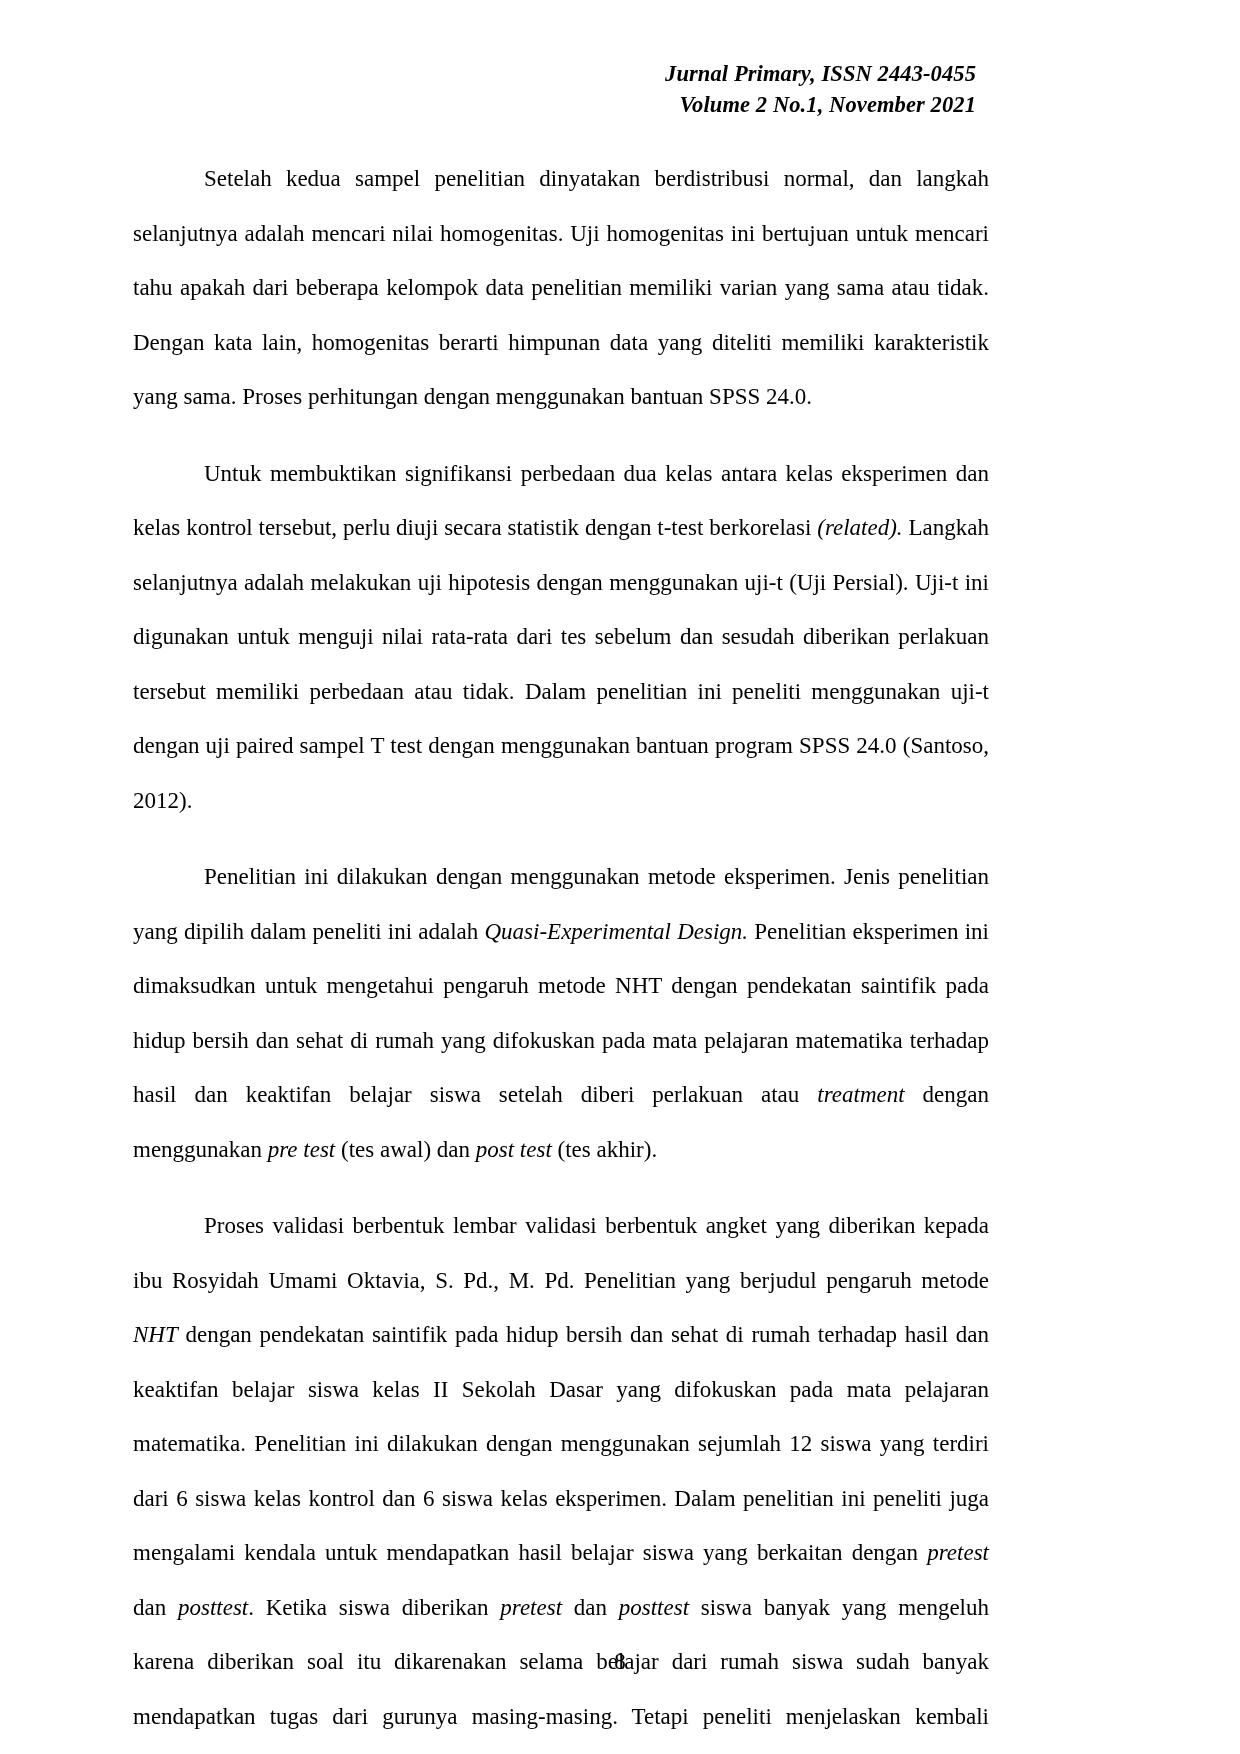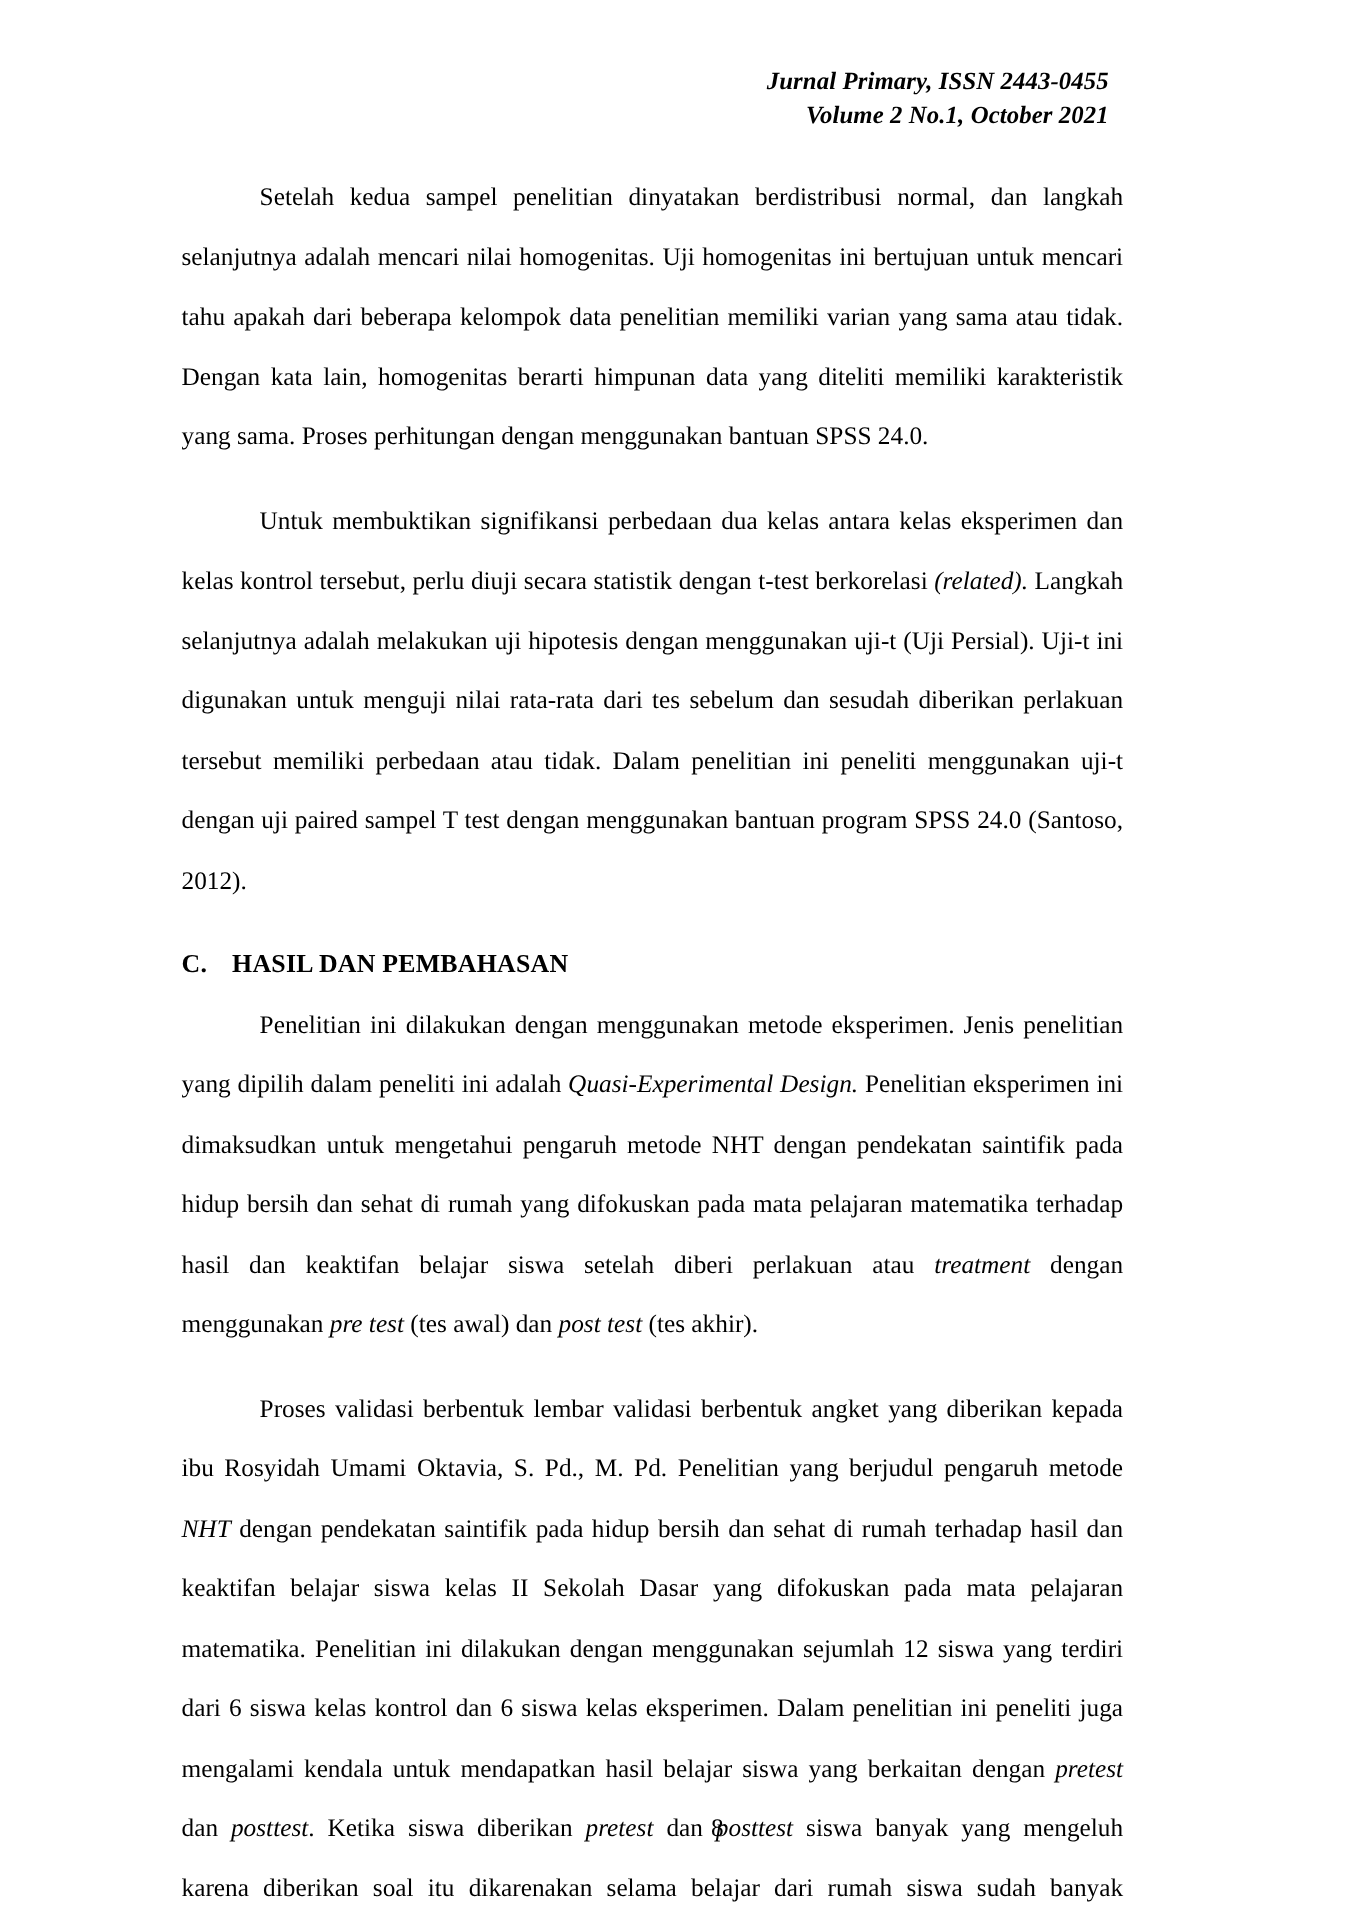--- a/index.html
+++ b/index.html
@@ -14,21 +14,20 @@
     color: #000000;
     position: relative;
     overflow: hidden;
   }
   .page {
     position: relative;
     width: 1116px;
     height: 1754px;
     box-sizing: border-box;
     padding: 0;
-    margin-left: 32px;
   }
 
   
   .running-head {
     position: absolute;
     top: 58px;
     right: 140px;
     text-align: right;
     font-style: italic;
     font-weight: bold;
@@ -85,36 +84,33 @@
     line-height: 28px;
   }
 </style>
 </head>
 <body>
 
 <div class="page">
 
   <div class="running-head">
     <div>Jurnal Primary, ISSN 2443-0455</div>
-    <div>Volume 2 No.1, October 2021</div>
+    <div>Volume 2 No.1, November 2021</div>
   </div>
 
   <div class="content">
 
     <p class="para">
       <span>Setelah kedua sampel penelitian dinyatakan berdistribusi normal, dan langkah selanjutnya adalah mencari nilai homogenitas. Uji homogenitas ini bertujuan untuk mencari tahu apakah dari beberapa kelompok data penelitian memiliki varian yang sama atau tidak. Dengan kata lain, homogenitas berarti himpunan data yang diteliti memiliki karakteristik yang sama. Proses perhitungan dengan menggunakan bantuan SPSS 24.0.</span>
     </p>
 
     <p class="para">
       <span>Untuk membuktikan signifikansi perbedaan dua kelas antara kelas eksperimen dan kelas kontrol tersebut, perlu diuji secara statistik dengan t-test berkorelasi </span><i>(related).</i><span> Langkah selanjutnya adalah melakukan uji hipotesis dengan menggunakan uji-t (Uji Persial). Uji-t ini digunakan untuk menguji nilai rata-rata dari tes sebelum dan sesudah diberikan perlakuan tersebut memiliki perbedaan atau tidak. Dalam penelitian ini peneliti menggunakan uji-t dengan uji paired sampel T test dengan menggunakan bantuan program SPSS 24.0 (Santoso, 2012).</span>
     </p>
 
-    <h2 class="section-heading">
-      <span class="sec-letter">C.</span><span>HASIL DAN PEMBAHASAN</span>
-    </h2>
 
     <p class="para">
       <span>Penelitian ini dilakukan dengan menggunakan metode eksperimen. Jenis penelitian yang dipilih dalam peneliti ini adalah </span><i>Quasi-Experimental Design.</i><span> Penelitian eksperimen ini dimaksudkan untuk mengetahui pengaruh metode NHT dengan pendekatan saintifik pada hidup bersih dan sehat di rumah yang difokuskan pada mata pelajaran matematika terhadap hasil dan keaktifan belajar siswa setelah diberi perlakuan atau </span><i>treatment</i><span> dengan menggunakan </span><i>pre test</i><span> (tes awal) dan </span><i>post test</i><span> (tes akhir).</span>
     </p>
 
     <p class="para">
       <span>Proses validasi berbentuk lembar validasi berbentuk angket yang diberikan kepada ibu Rosyidah Umami Oktavia, S. Pd., M. Pd. Penelitian yang berjudul pengaruh metode </span><i>NHT</i><span> dengan pendekatan saintifik pada hidup bersih dan sehat di rumah terhadap hasil dan keaktifan belajar siswa kelas II Sekolah Dasar yang difokuskan pada mata pelajaran matematika. Penelitian ini dilakukan dengan menggunakan sejumlah 12 siswa yang terdiri dari 6 siswa kelas kontrol  dan 6 siswa kelas eksperimen. Dalam penelitian ini peneliti juga mengalami kendala untuk mendapatkan hasil belajar siswa yang berkaitan dengan </span><i>pretest</i><span> dan </span><i>posttest</i><span>. Ketika siswa diberikan </span><i>pretest</i><span> dan </span><i>posttest</i><span> siswa banyak yang mengeluh karena diberikan soal itu dikarenakan selama belajar dari rumah siswa sudah banyak mendapatkan tugas dari gurunya masing-masing. Tetapi peneliti menjelaskan kembali bagaimana sistem pembelajaran NHT dan menjelaskan bagaimana mendapatkan hasil belajar yang baik.</span>
     </p>
 
   </div>

